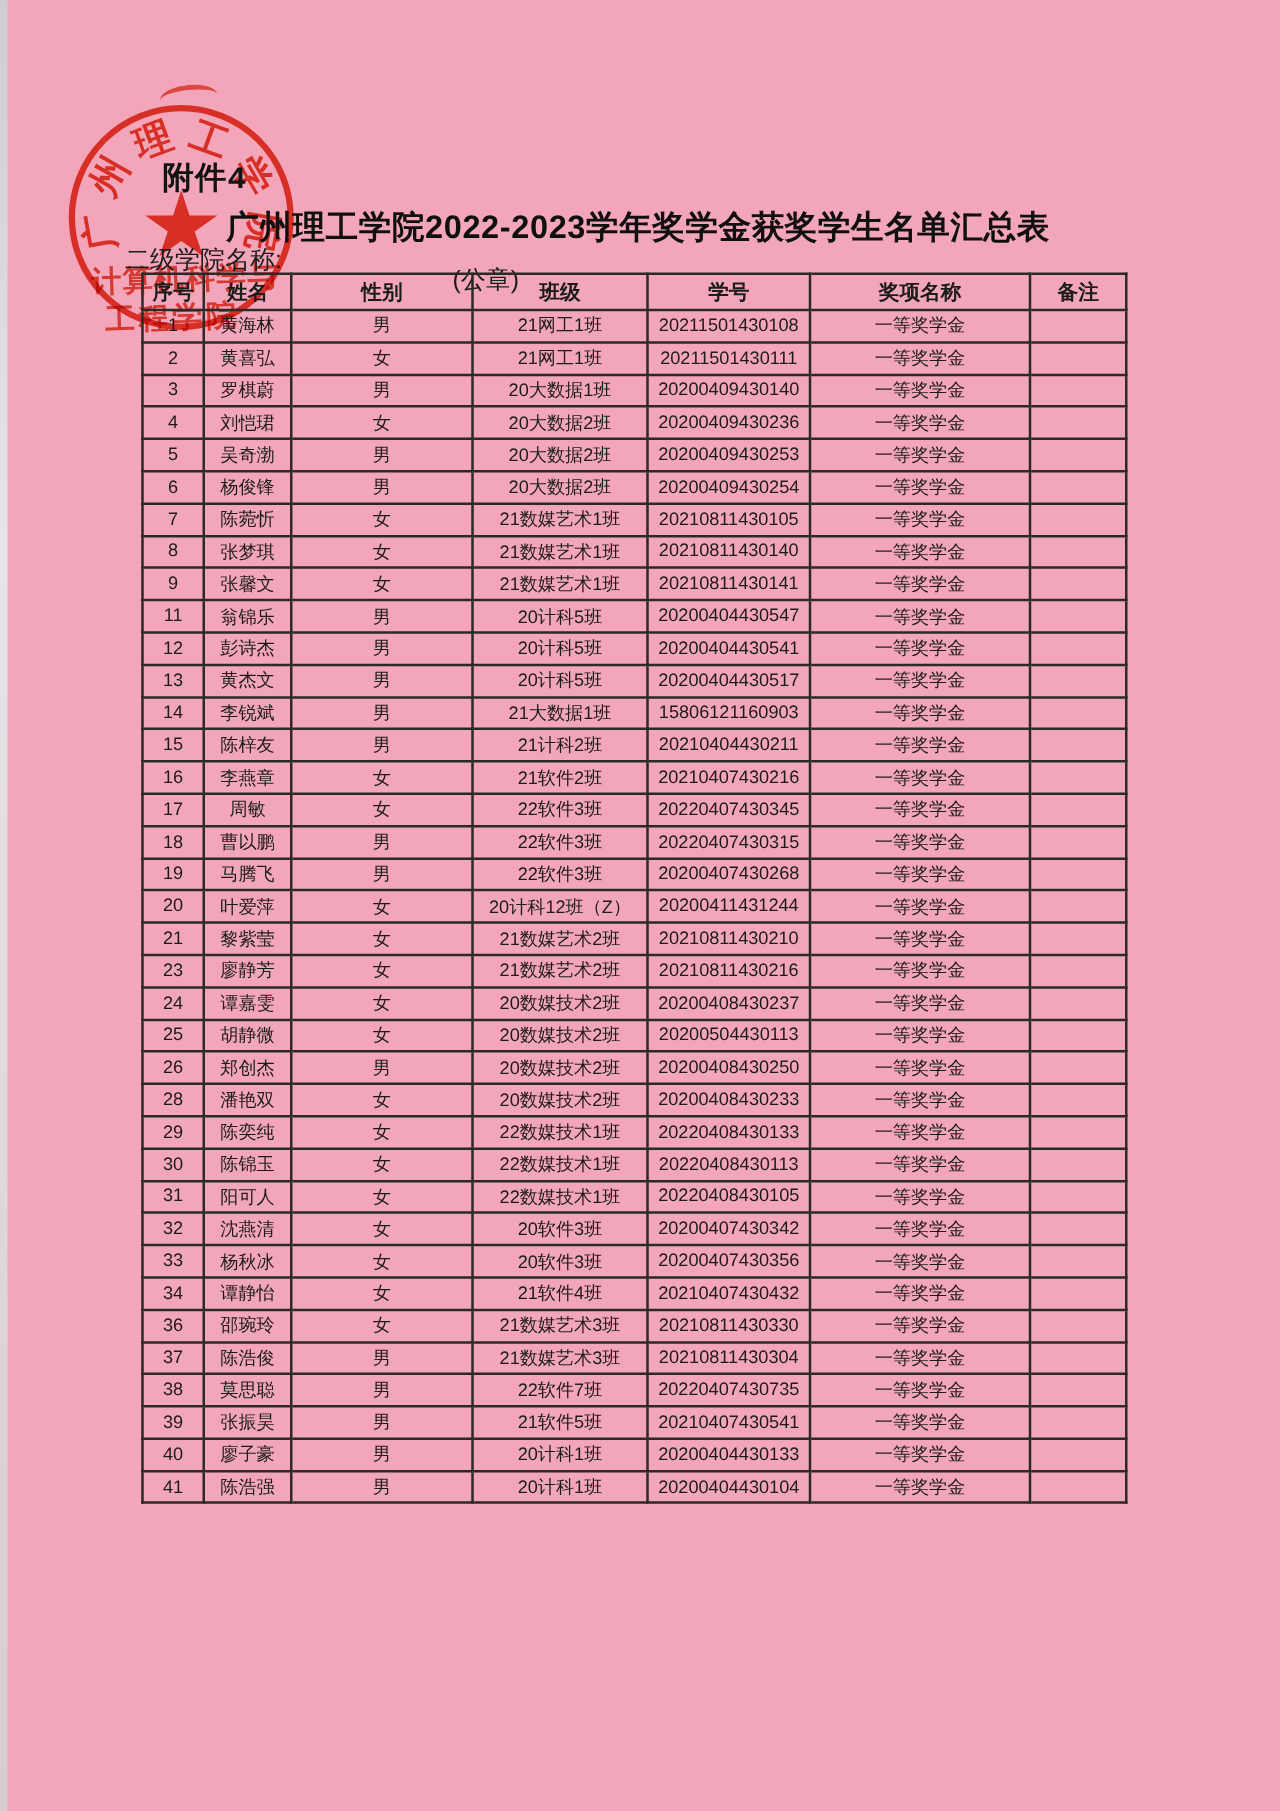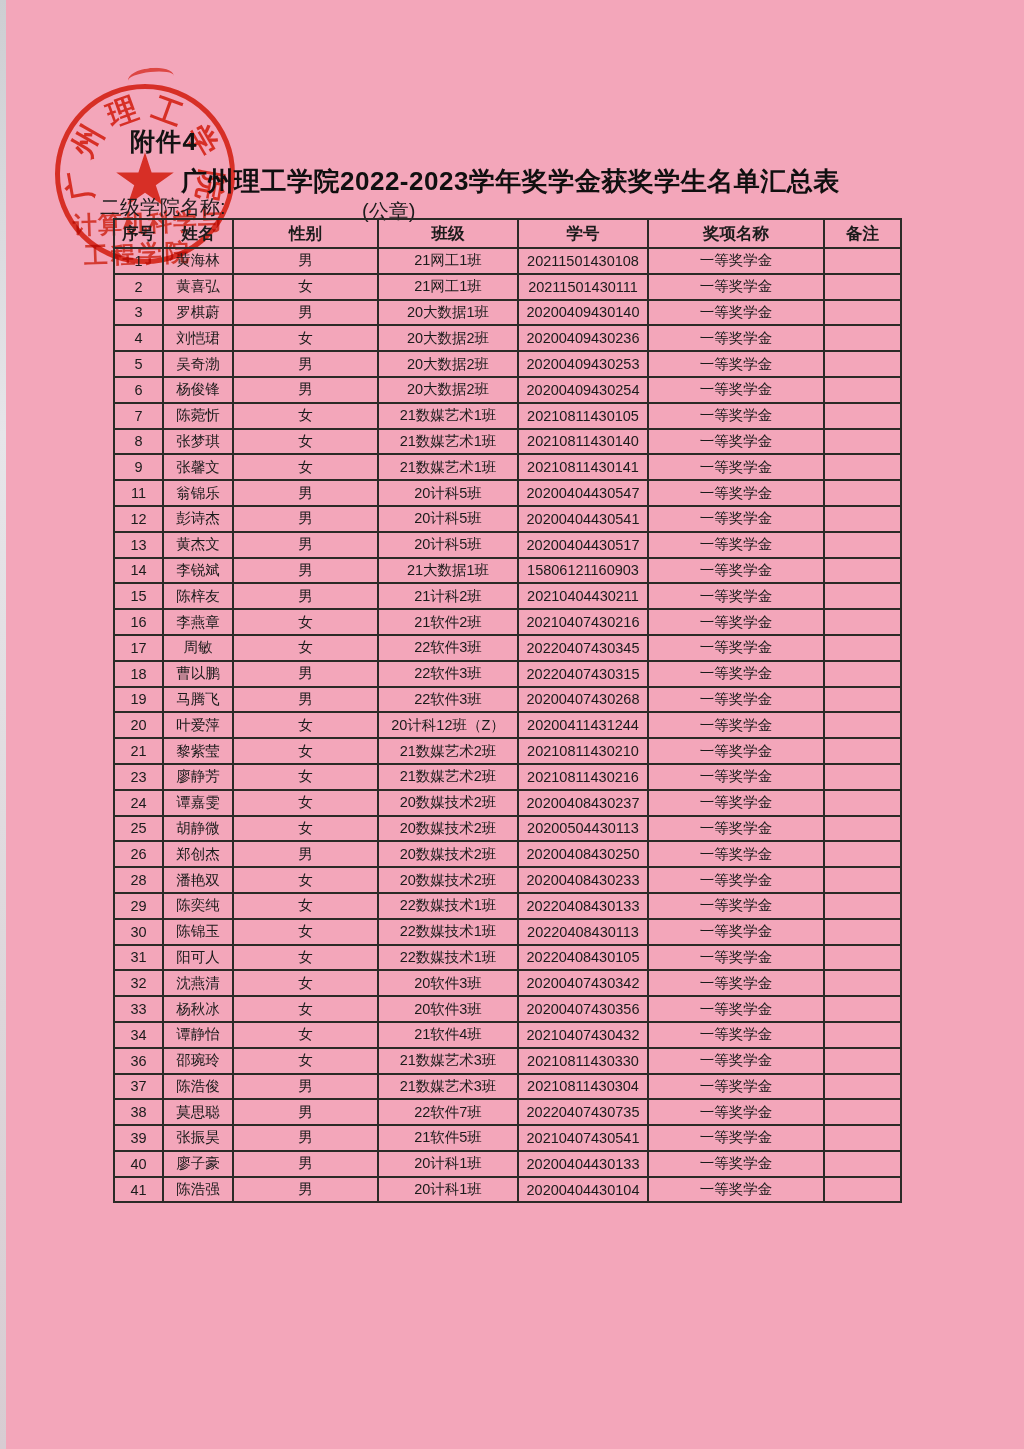--- a/index.html
+++ b/index.html
@@ -60,21 +60,21 @@
   }
   .title{
     position:absolute;left:170px;top:153px;margin:11px;
     font-size:26px;font-weight:bold;color:#101010;letter-spacing:0.5px;
     white-space:nowrap;
   }
   .college-row{
     position:absolute;left:100px;top:194px;height:22px;width:500px;
     font-size:20px;font-weight:500;color:#1c1c1c;
   }
-  .college-row .seal-hint{position:absolute;left:262px;top:4px;text-align:center;}
+  .college-row .seal-hint{position:absolute;left:262px;top:16px;text-align:center;}
   
   table.award-table{
     position:absolute;left:113px;top:218px;width:787px;
     border-collapse:collapse;table-layout:fixed;
     background:transparent;
   }
   .award-table th,.award-table td{
     border:2px solid var(--border);
     text-align:center;vertical-align:middle;
     color:var(--ink);padding:0;overflow:hidden;white-space:nowrap;

